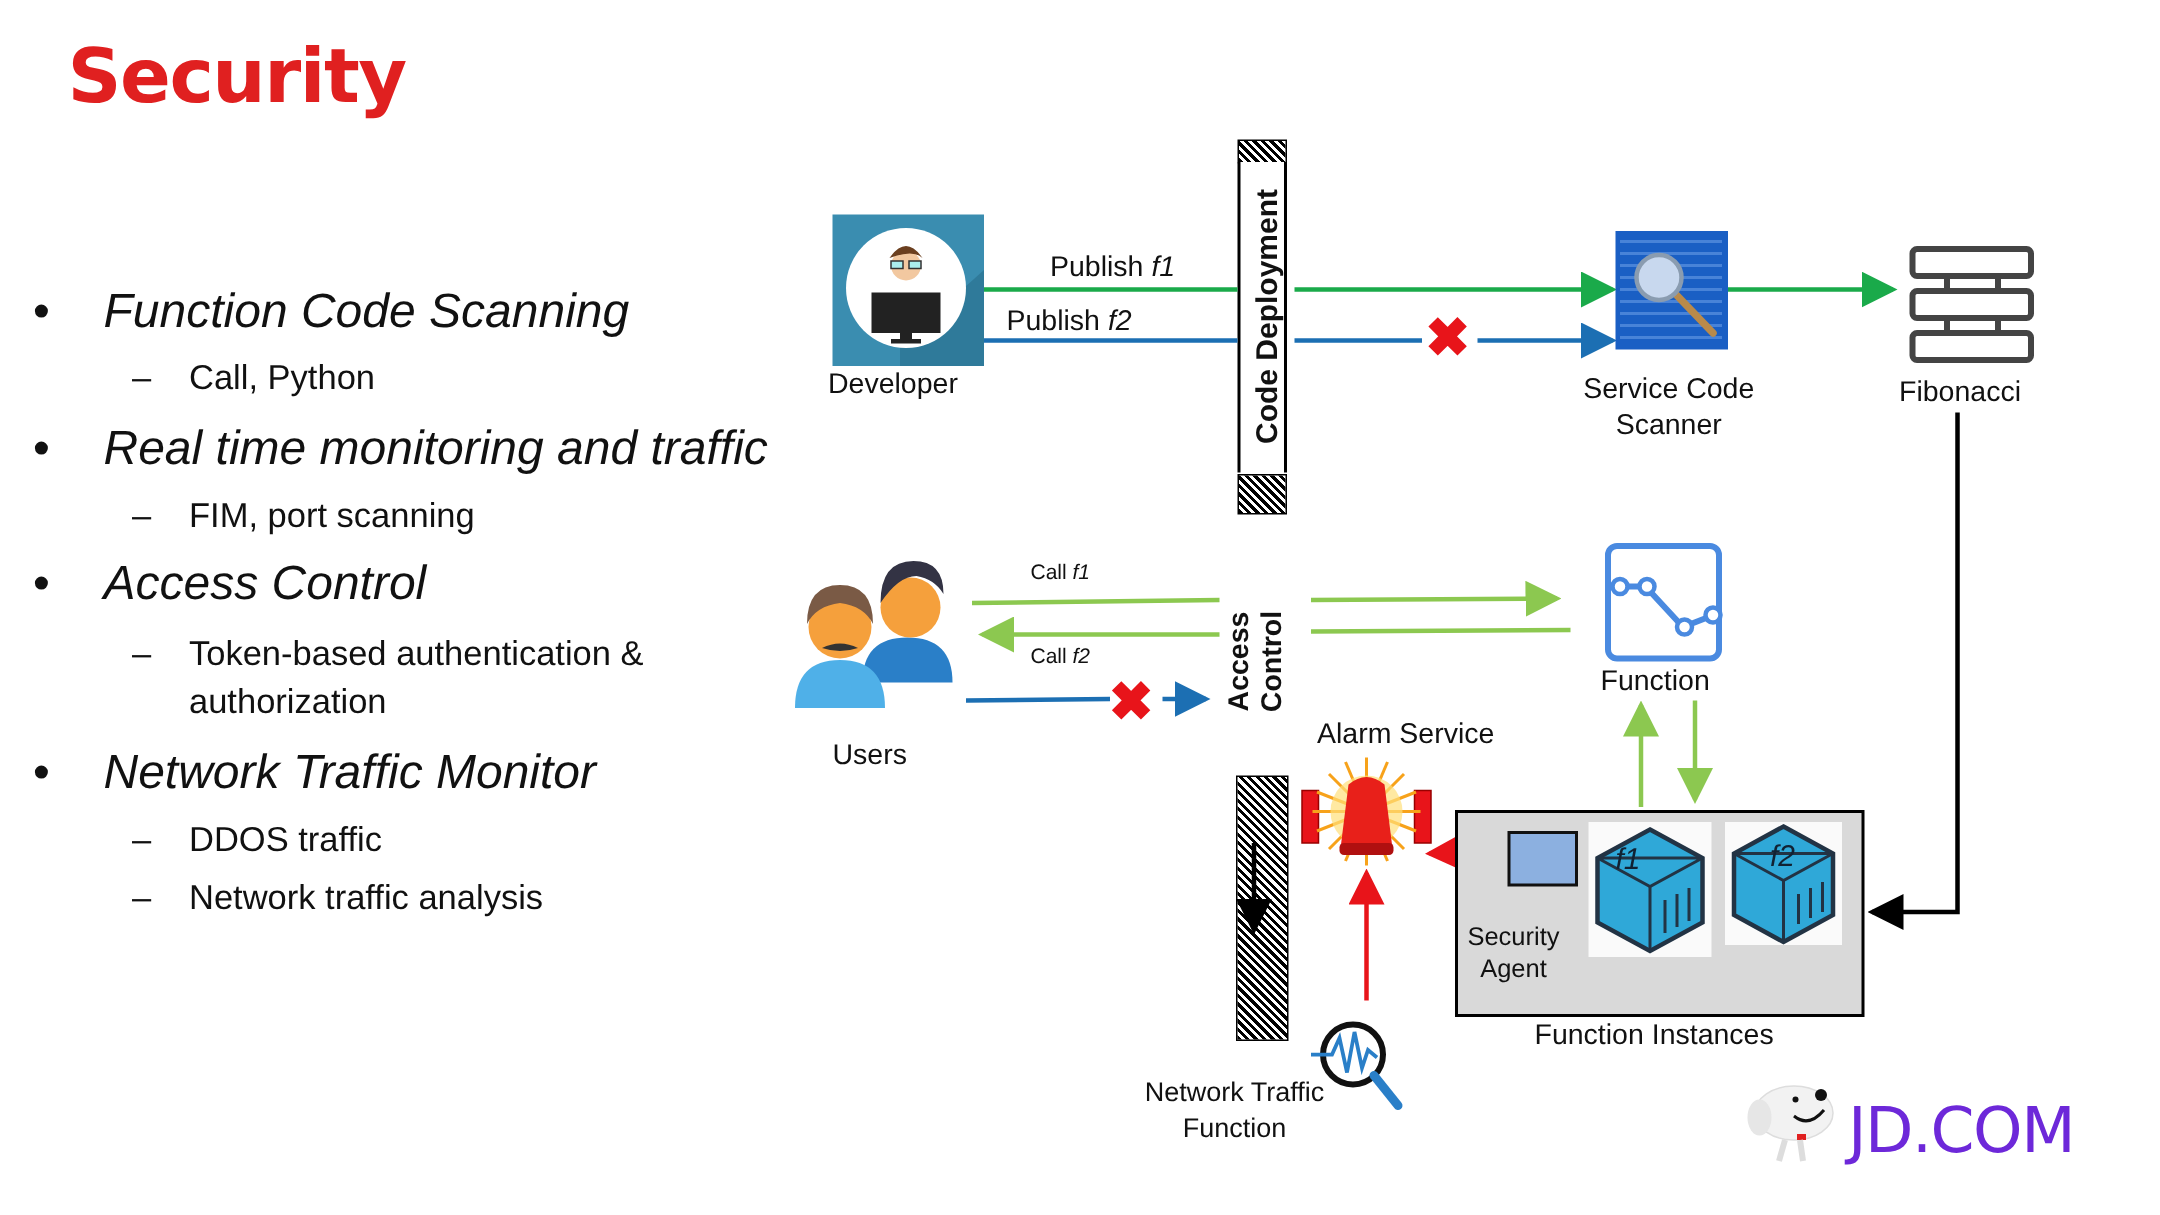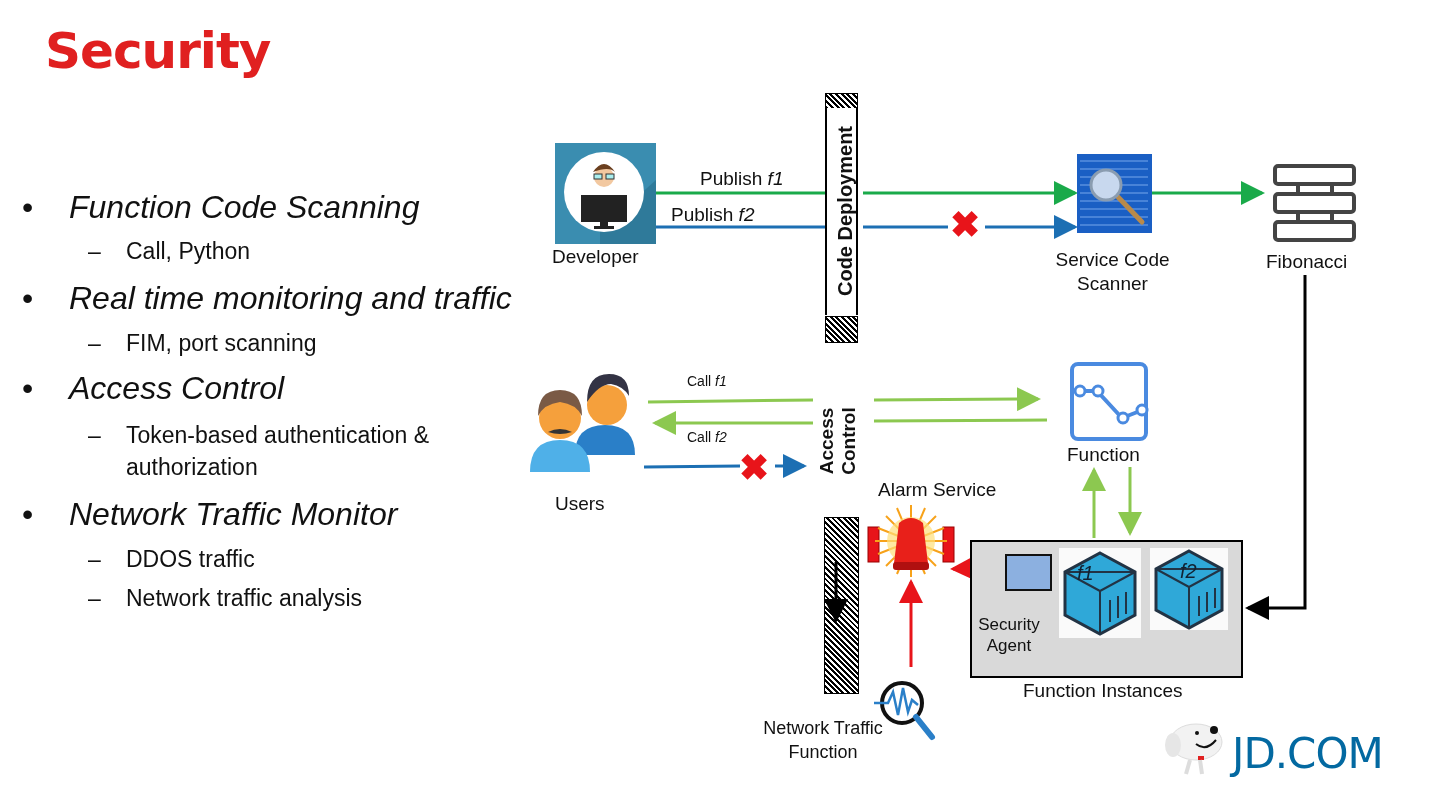--- a/index.html
+++ b/index.html
@@ -266,13 +266,13 @@
   <div>Security</div>
   <div>Agent</div>
 </div>
 <div class="lbl bold" style="left:1023px;top:680px">Function Instances</div>
 
 <div class="lbl center" style="left:738px;top:716px;width:170px;font-size:18px;line-height:24px">
   <div>Network Traffic</div>
   <div>Function</div>
 </div>
 
-<div class="abs" style="left:1232px;top:728px;font-family:'DejaVu Sans',sans-serif;font-size:42px;color:#0369a1;letter-spacing:-1px;line-height:52px">JD.COM</div>
+<div class="abs" style="left:1232px;top:728px;font-family:'DejaVu Sans',sans-serif;font-size:42px;color:#6d28d9;letter-spacing:-1px;line-height:52px">JD.COM</div>
 
 </body></html>

